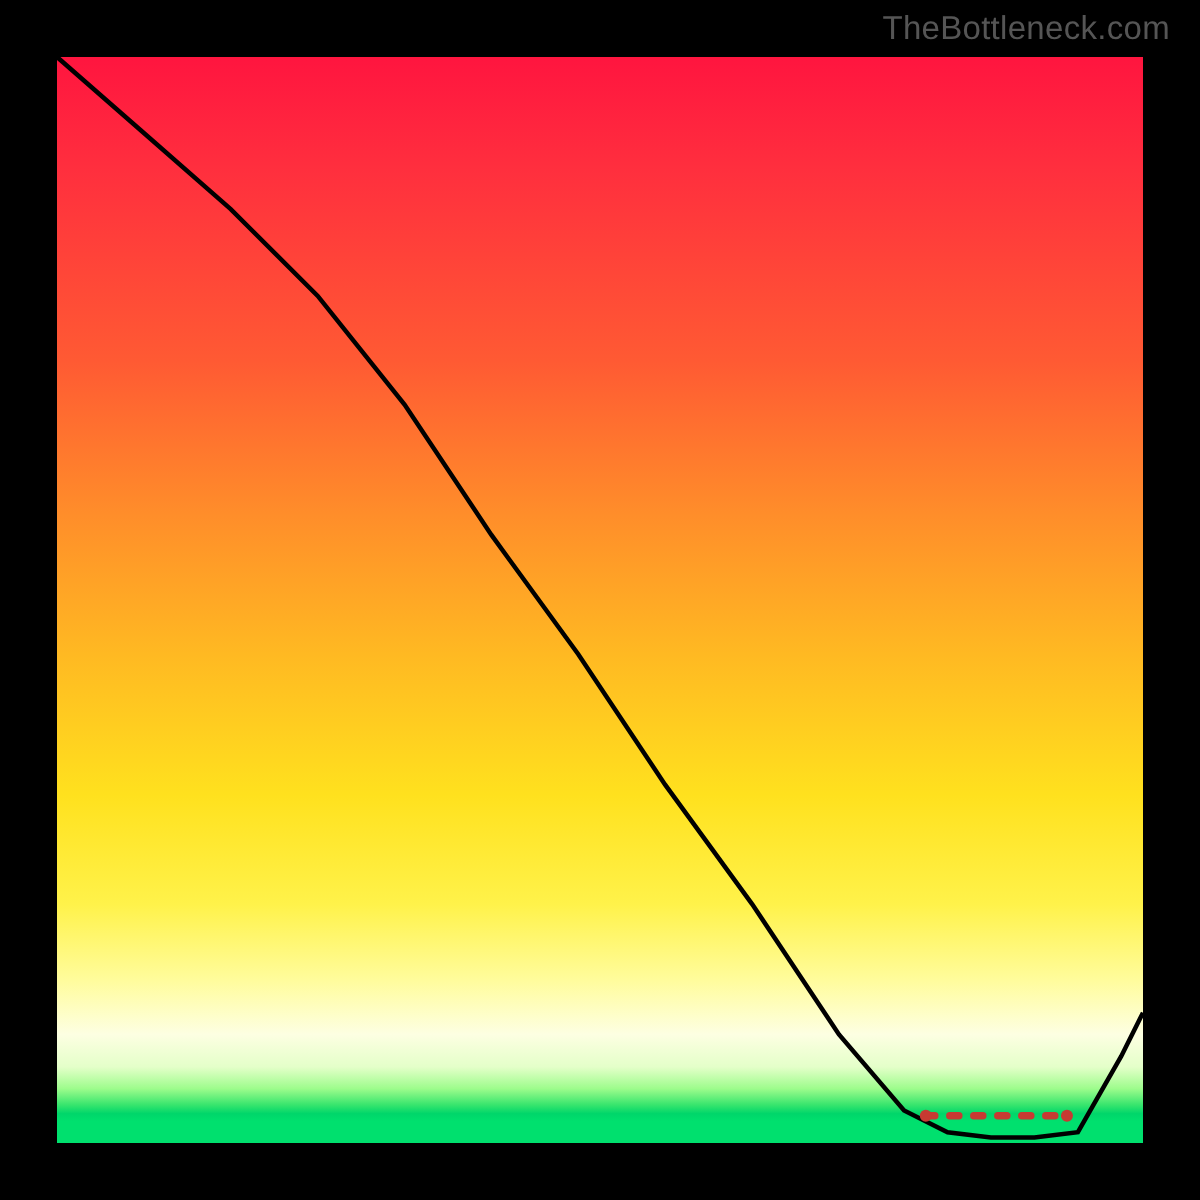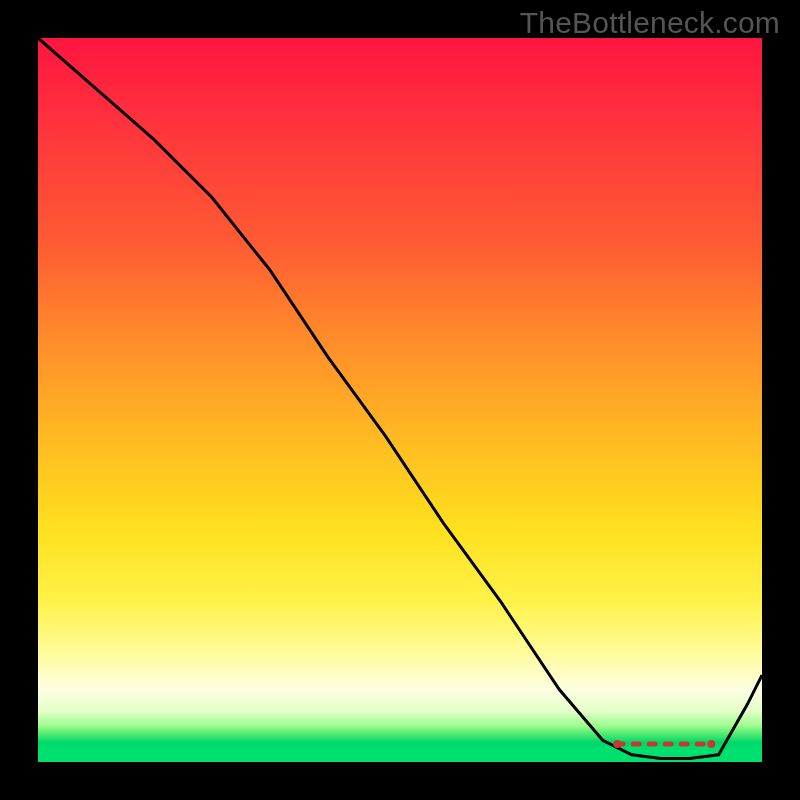--- a/index.html
+++ b/index.html
@@ -15,21 +15,21 @@
     position: relative;
     width: 800px;
     height: 800px;
     background: #000000;
   }
   .watermark {
     position: absolute;
     top: 6px;
     right: 20px;
     color: #555555;
-    font-size: 30px;
+    font-size: 22px;
     font-family: Arial, Helvetica, sans-serif;
     letter-spacing: 0.2px;
     user-select: none;
   }
   .plot {
     position: absolute;
     left: 38px;
     top: 38px;
     width: 724px;
     height: 724px;

